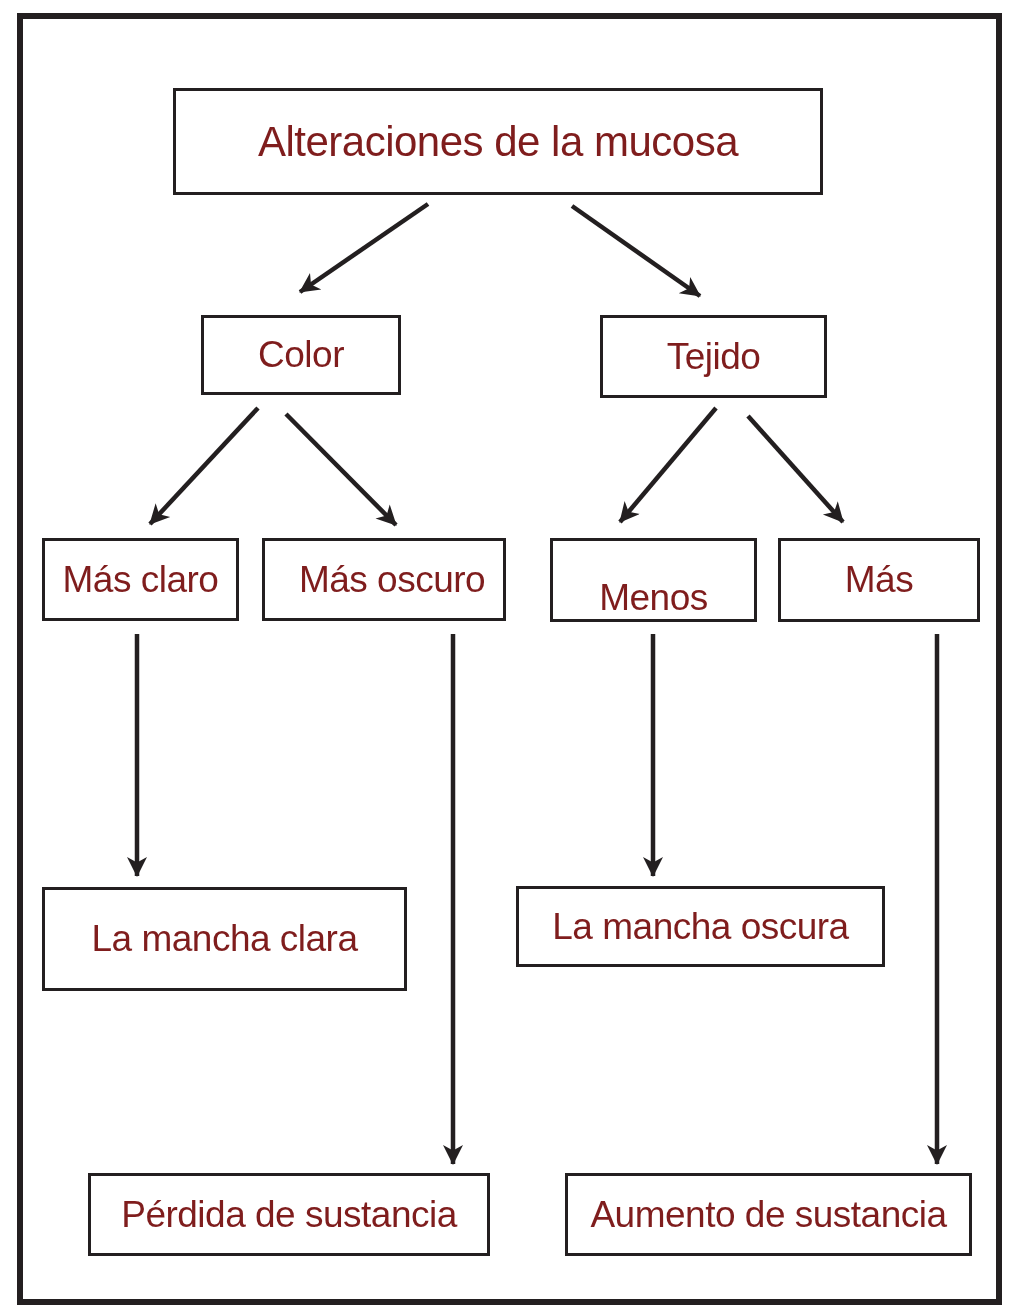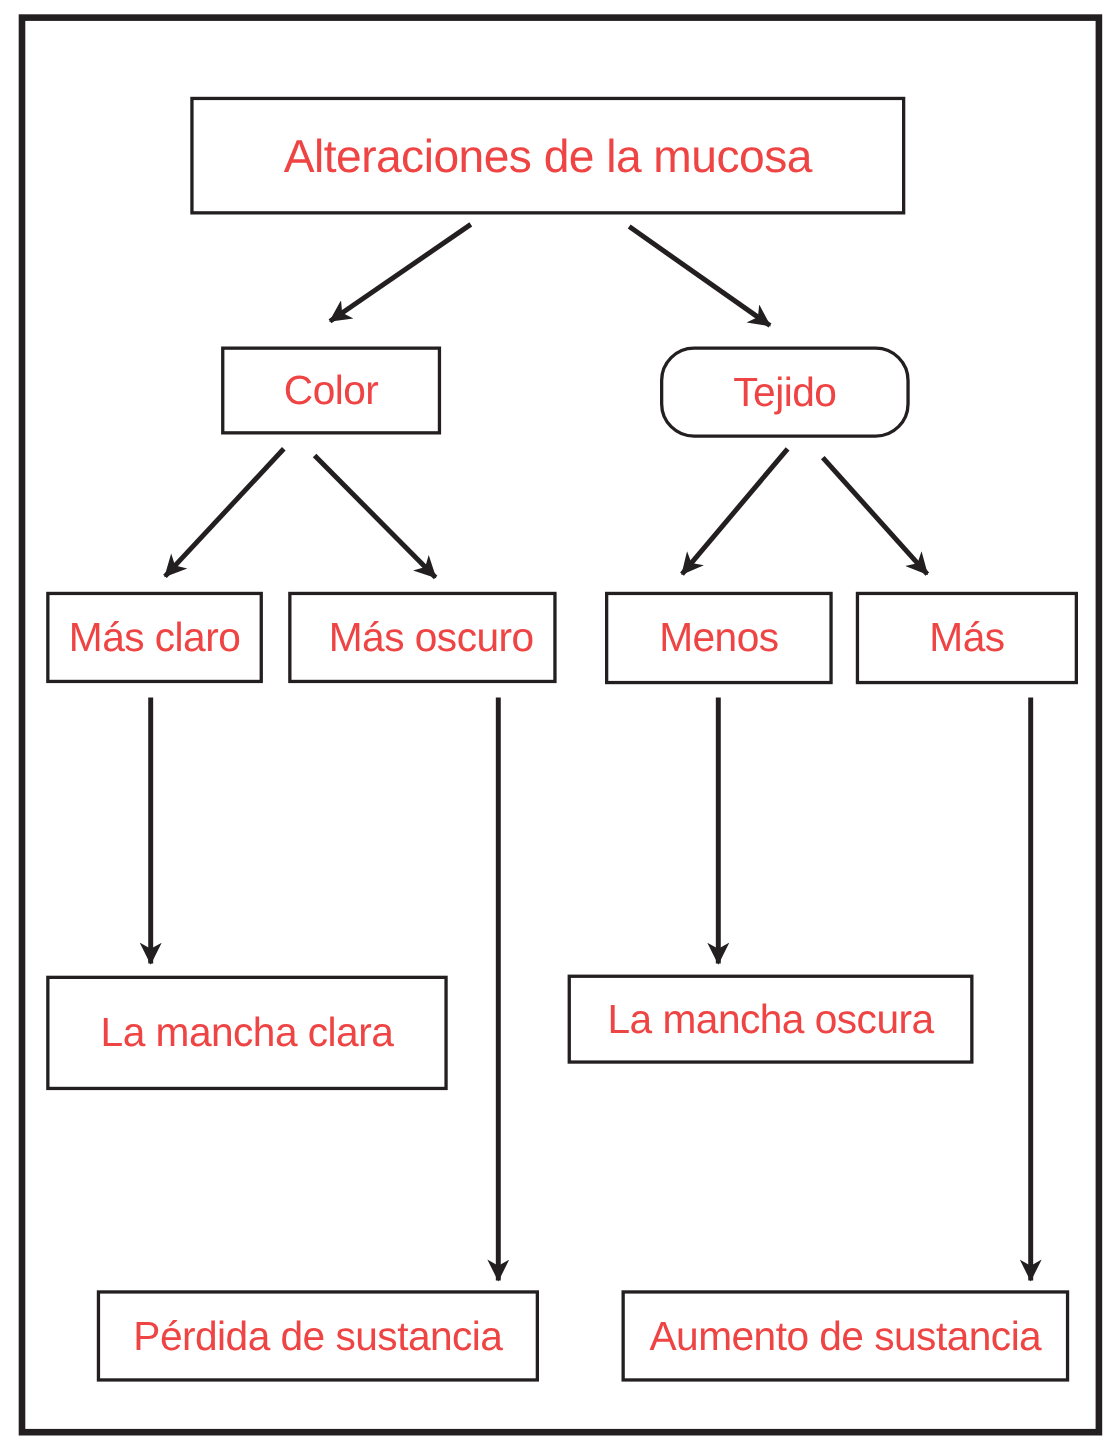--- a/index.html
+++ b/index.html
@@ -36,29 +36,29 @@
   .node {
     position: absolute;
     box-sizing: border-box;
     border: 3px solid #231f20;
     background: #ffffff;
     display: flex;
     align-items: center;
     justify-content: center;
     font-size: 37px;
     letter-spacing: -0.5px;
-    color: #ef4444;
+    color: #7f1d1d;
     white-space: nowrap;
   }
   .node-root        { left: 173px; top: 88px;   width: 650px; height: 107px; font-size: 42px; }
   .node-color       { left: 173px; top: 315px;  width: 200px; height: 80px; margin-left: 28px; }
-  .node-tejido      { left: 600px; top: 315px;  width: 227px; height: 83px; border-radius: 31px; }
+  .node-tejido      { left: 600px; top: 315px;  width: 227px; height: 83px; }
   .node-mas-claro   { left: 42px;  top: 538px;  width: 197px; height: 83px; }
   .node-mas-oscuro  { left: 262px; top: 538px;  width: 244px; height: 83px; padding-left: 16px; }
-  .node-menos       { left: 550px; top: 538px;  width: 207px; height: 84px; }
+  .node-menos       { left: 550px; top: 538px;  width: 207px; height: 84px; align-items: flex-end; }
   .node-mas         { left: 778px; top: 538px;  width: 202px; height: 84px; }
   .node-mancha-clara  { left: 42px;  top: 887px;  width: 365px; height: 104px; }
   .node-mancha-oscura { left: 516px; top: 886px;  width: 369px; height: 81px; }
   .node-perdida     { left: 88px;  top: 1173px; width: 402px; height: 83px; }
   .node-aumento     { left: 565px; top: 1173px; width: 407px; height: 83px; }
 </style>
 </head>
 <body>
 
 <div class="canvas">

